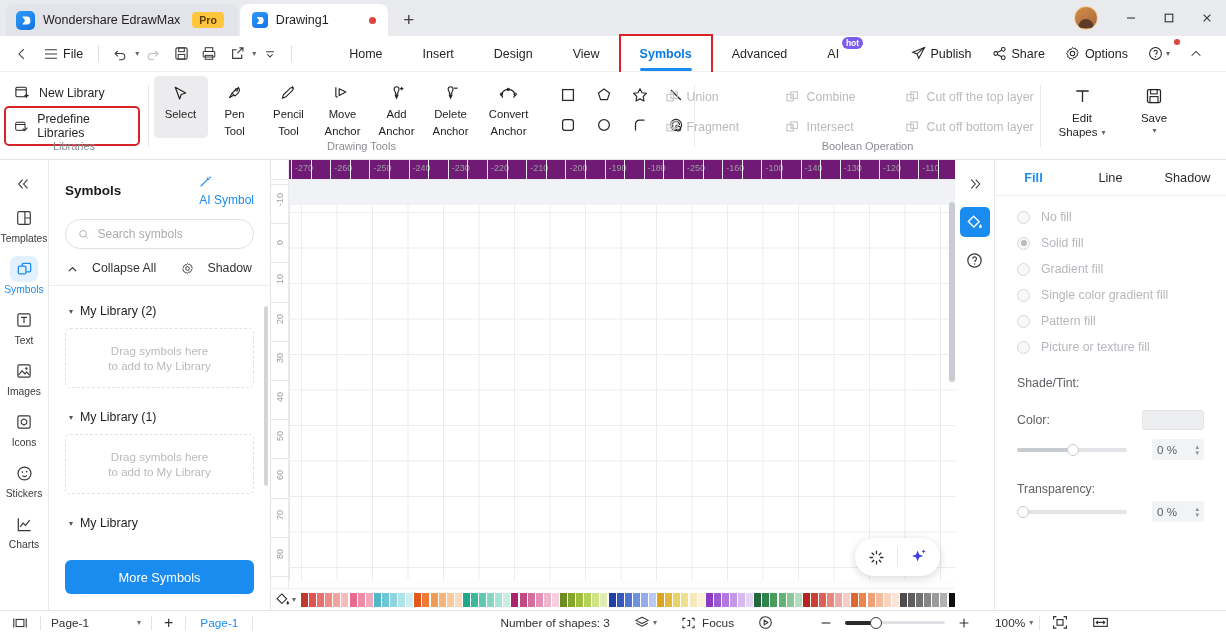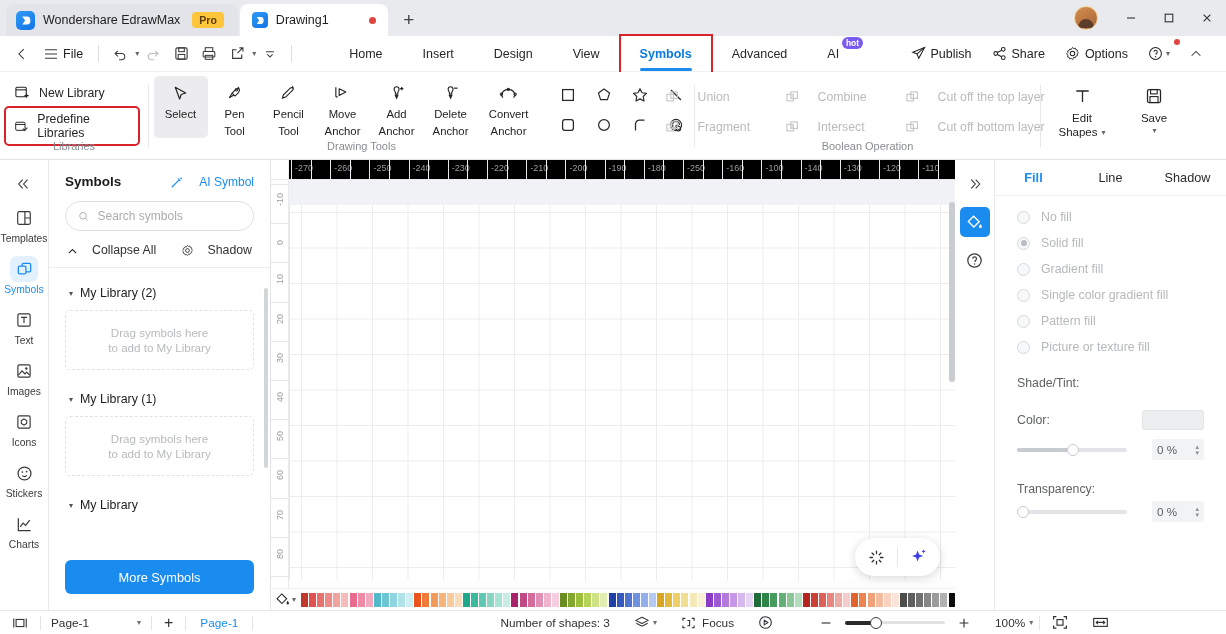--- a/index.html
+++ b/index.html
@@ -120,21 +120,21 @@
   .toolbtn .ic { height:24px; display:flex;align-items:center;justify-content:center; }
 
   
   .shapegrid { display:grid; grid-template-columns:repeat(4,36px);
     grid-template-rows:repeat(2,30px); padding-top:4px; }
   .shapecell { display:flex;align-items:center;justify-content:center; }
 
   
   .boolgrid { display:grid; grid-template-columns: 120px 120px 190px;
     grid-template-rows: 30px 30px; padding-top:6px; }
-  .boolitem { display:flex;align-items:center;gap:18px; font-size:12.3px;
+  .boolitem { display:flex;align-items:center;gap:7px; font-size:12.3px;
     color:#b9bbbe; padding-left:12px; }
 
   
   .bigbtn { width:62px; display:flex;flex-direction:column;align-items:center;
     gap:2px;padding-top:6px;font-size:11.5px;color:#242424; }
   .bigbtn .ic { height:28px;display:flex;align-items:center;justify-content:center; }
 
   
   .rail {
     position:absolute; top:160px; left:0; width:49px; height:450px;
@@ -152,21 +152,21 @@
 
   
   .panel {
     position:absolute; top:160px; left:49px; width:222px; height:450px;
     background:#ffffff; border-right:1px solid #e2e4e7;
     display:flex; flex-direction:column;
   }
   .panel-head { padding:14px 16px 0; display:flex;align-items:center;
     justify-content:space-between; }
   .panel-title { font-size:13.5px; font-weight:bold; color:#1b1b1b; }
-  .ai-symbol { display:flex;gap:15px;font-size:12px;color:#1a8cf0; }
+  .ai-symbol { display:flex;gap:5px;font-size:12px;color:#1a8cf0;flex-direction:column; }
   .searchbox { margin:12px 16px 0; height:30px; border:1px solid #dfe1e4;
     border-radius:16px; display:flex;align-items:center;gap:8px;padding:0 12px; }
   .searchbox input { border:none;outline:none;font-size:12px;color:#2b2b2b;
     background:transparent; width:100%; font-family:"Liberation Sans",sans-serif; }
   .searchbox input::placeholder{ color:#a9acb0; }
   .panel-actions { display:flex;align-items:center;justify-content:space-between;
     padding:12px 18px 10px; font-size:12.3px; color:#333;
     border-bottom:1px solid #ebedee; }
   .pa-item { display:flex;align-items:flex-end;gap:14px; }
   .lib-scroll { flex:1; overflow:hidden; position:relative; padding-top:8px; }
@@ -183,21 +183,21 @@
     height:180px; background:#d3d6d9; border-radius:2px; }
   .panel-foot { padding:10px 16px 16px; }
   .more-symbols { height:34px; border-radius:6px; background:#1a8cf0;
     color:#fff; font-size:12.8px; display:flex;align-items:center;
     justify-content:center; }
 
   
   .canvas-wrap { position:absolute; top:160px; left:271px; width:684px; height:450px;
     background:#ffffff; }
   .ruler-h { position:absolute; top:0; left:0; width:684px; height:20px;
-    background:#000000; border-bottom:1px solid #e8eaec; overflow:hidden; }
+    background:#701a75; border-bottom:1px solid #e8eaec; overflow:hidden; }
   .ruler-h .corner { position:absolute;left:0;top:0;width:18px;height:20px;
     background:#fff;border-right:1px solid #eceef0; z-index:3;}
   .rtick { position:absolute; top:0; height:20px; font-size:9px; color:#9a9da1;
     padding-left:3px; border-left:1px solid #e4e6e9; line-height:16px; }
   .rtick.minor { border-left:1px solid #f0f1f3; height:20px; }
   .ruler-v { position:absolute; top:20px; left:0; width:18px; height:430px;
     background:#fff; border-right:1px solid #e8eaec; overflow:hidden; }
   .vtick { position:absolute; left:0; width:18px; font-size:9px; color:#9a9da1;
     border-top:1px solid #e4e6e9; }
   .vtick span { display:block; transform: rotate(-90deg); transform-origin: center;

